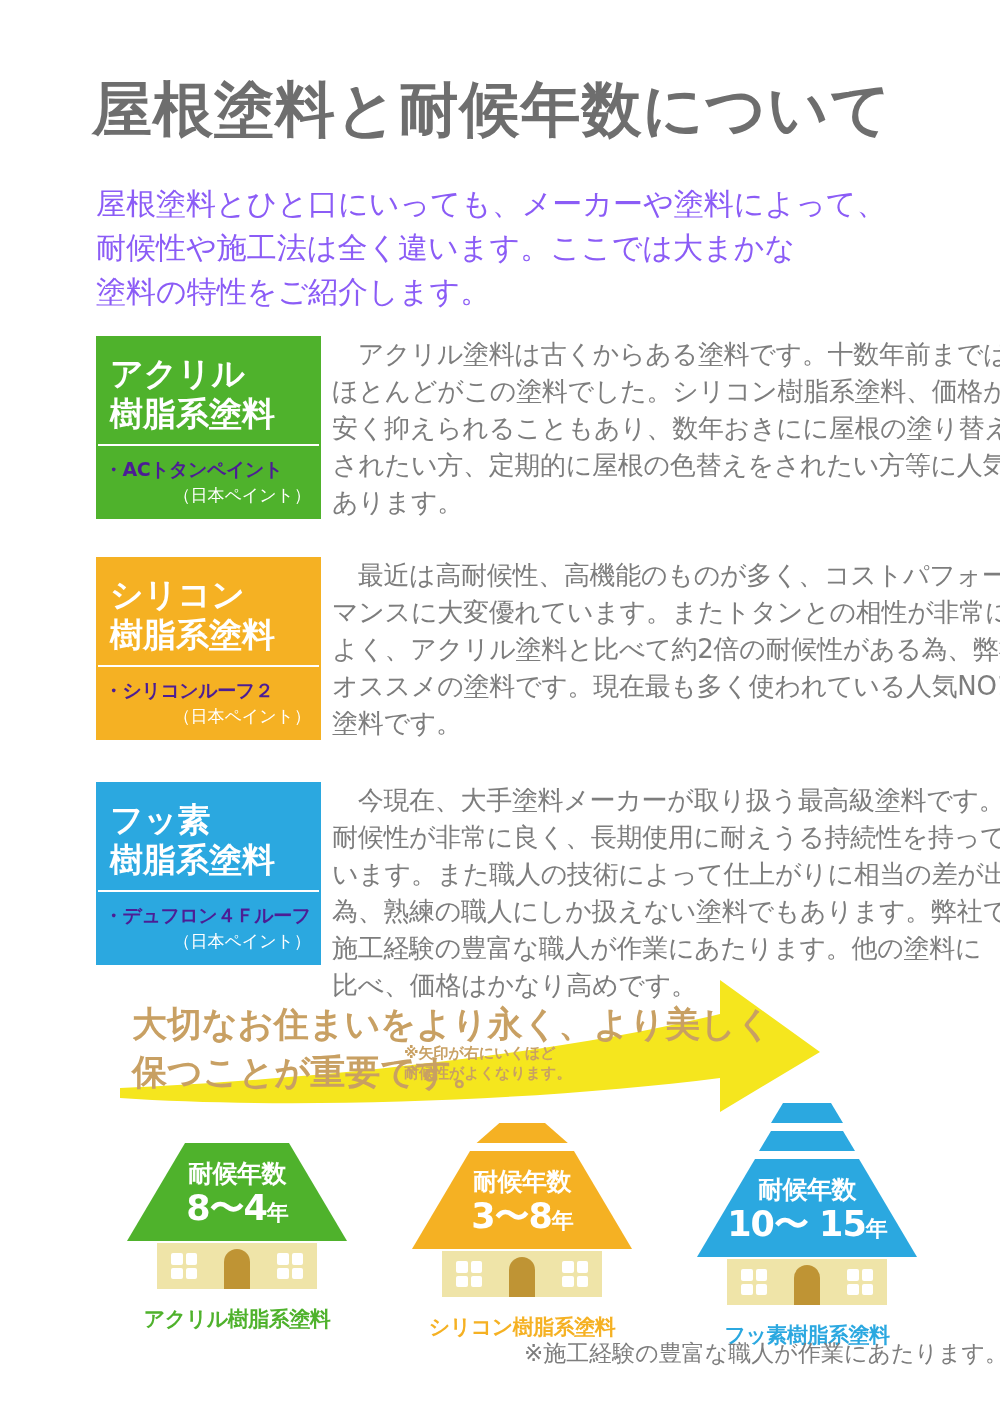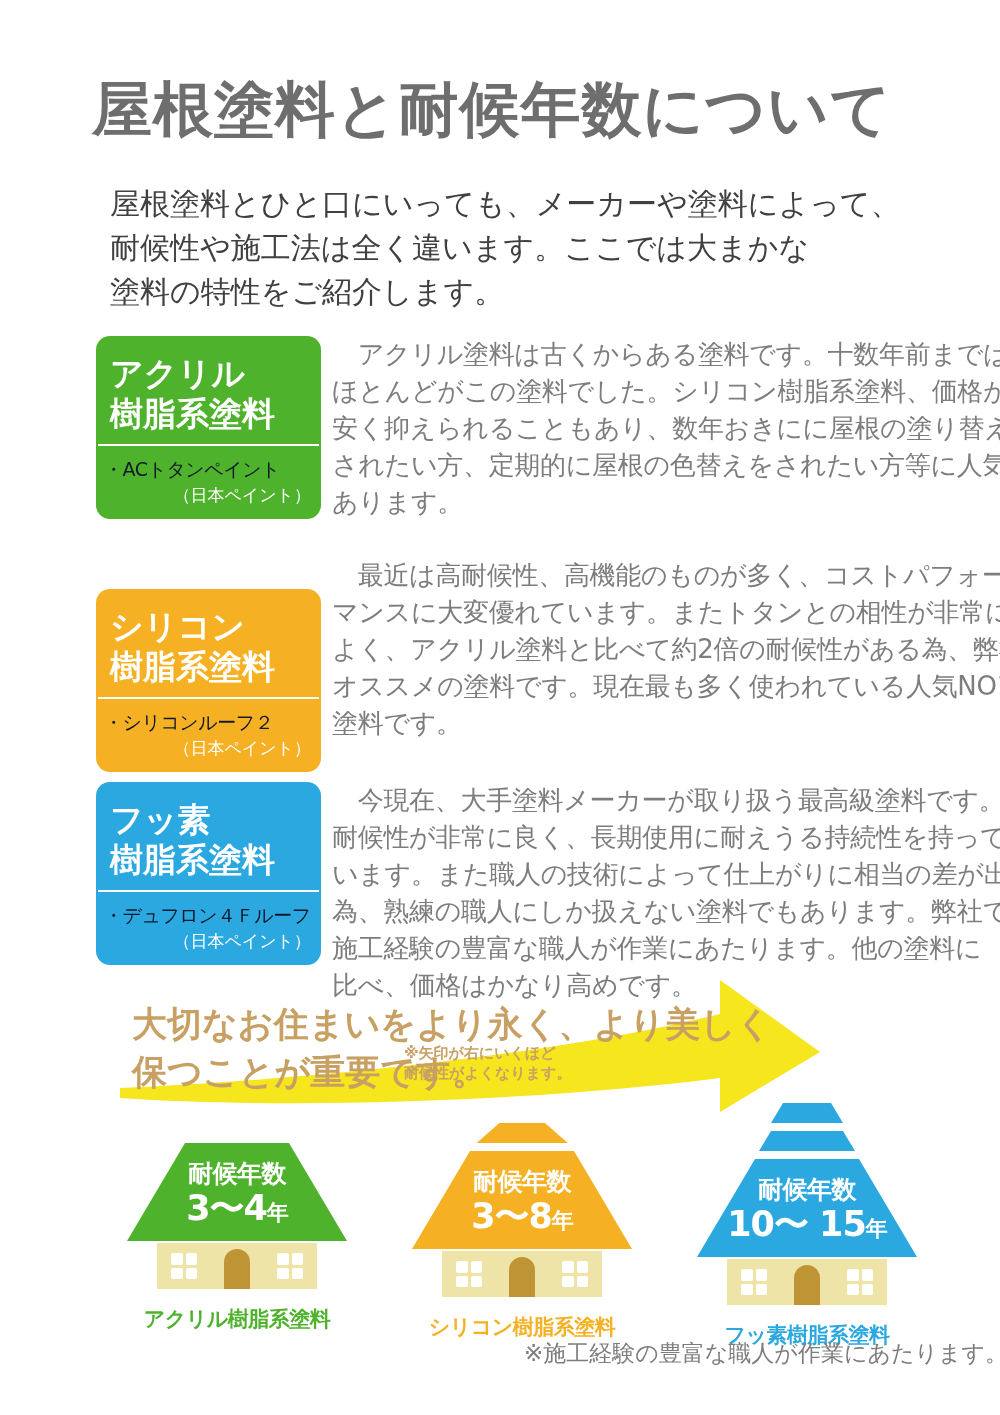--- a/index.html
+++ b/index.html
@@ -34,77 +34,75 @@
   }
 
   
   .intro {
     position: absolute;
     left: 96px;
     top: 182px;
     width: 840px;
     font-size: 30px;
     line-height: 44px;
-    color: #404040;
+    color: #8b5cf6;
     letter-spacing: 0px;
-    margin-left: 14px;
   }
   .intro div { white-space: nowrap; }
 
   
   .section {
     position: absolute;
     left: 0;
     width: 1000px;
   }
   .sec1 { top: 336px; }
   .sec2 { top: 557px; }
   .sec3 { top: 782px; }
 
   .badge {
     position: absolute;
     left: 96px;
     top: 0;
     width: 225px;
     box-sizing: border-box;
     padding: 10px 0 0 0;
-    border-radius: 14px;
   }
   .badge-title {
     color: #ffffff;
     font-size: 33px;
     font-weight: bold;
     line-height: 40px;
     padding: 8px 0 10px 14px;
     letter-spacing: 0px;
     white-space: nowrap;
   }
   .badge-sep {
     height: 2px;
     background: #ffffff;
     margin: 0 2px;
   }
   .badge-product {
-    color: #0f172a;
+    color: #4c1d95;
     font-size: 19px;
-    font-weight: normal;
+    font-weight: bold;
     padding: 11px 0 0 8px;
     white-space: nowrap;
     letter-spacing: -0.5px;
   }
   .badge-maker {
     color: #ffffff;
     font-size: 17px;
     font-weight: normal;
     text-align: right;
     padding: 1px 10px 12px 0;
     white-space: nowrap;
   }
   .green  { background: #4fb22c; }
-  .orange { background: #f5b123; margin-top: 32px; }
+  .orange { background: #f5b123; }
   .blue   { background: #2ba8e0; }
 
   .body-text {
     position: absolute;
     left: 332px;
     top: 0;
     width: 600px;
     font-size: 26px;
     line-height: 37px;
     color: #7d7d7d;
@@ -336,21 +334,21 @@
   </div>
 
   <div class="house h1">
     <div class="roof-stack">
       <div class="roof-main">
         <svg width="220" height="98" viewBox="0 0 220 98">
           <polygon points="58,0 162,0 220,98 0,98" fill="#4fb22c"></polygon>
         </svg>
         <div class="roof-label">
           <div class="l1">耐候年数</div>
-          <div class="l2"><span>3〜4</span><span class="unit">年</span></div>
+          <div class="l2"><span>8〜4</span><span class="unit">年</span></div>
         </div>
       </div>
     </div>
     <div class="wall">
       <div class="window">
           <i></i>
           <i></i>
           <i></i>
           <i></i>
         </div>

